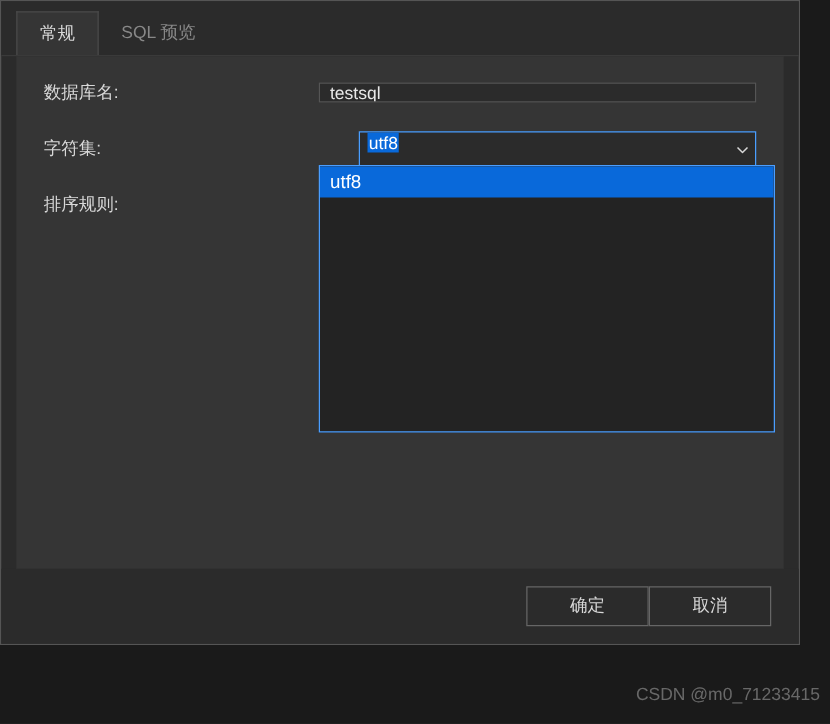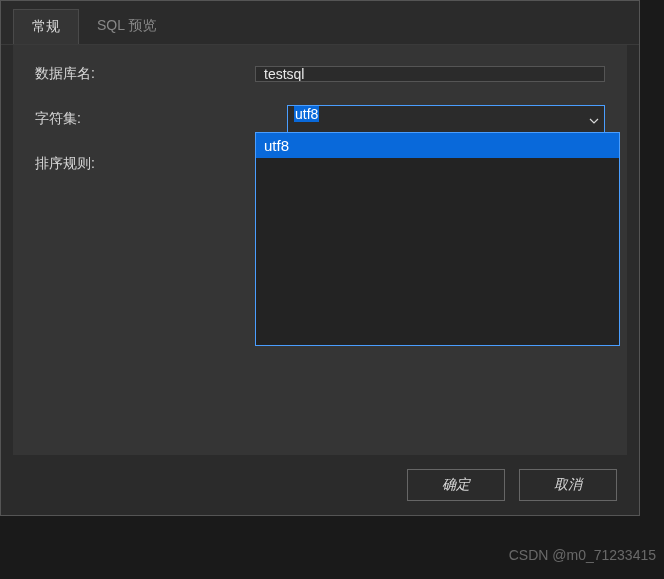--- a/index.html
+++ b/index.html
@@ -146,24 +146,22 @@
       font-size: 15px;
       cursor: pointer;
     }
     .dropdown-item.selected {
       background: #0969da;
       color: #fff;
     }
     .button-bar {
       display: flex;
       justify-content: flex-end;
-      gap: 14px;
       padding: 14px 22px;
       background: #2b2b2b;
-      font-style: italic;
     }
     .btn {
       min-width: 98px;
       height: 32px;
       background: #2b2b2b;
       border: 1px solid #666;
       color: #d8d8d8;
       font-size: 14px;
       cursor: pointer;
       display: flex;

